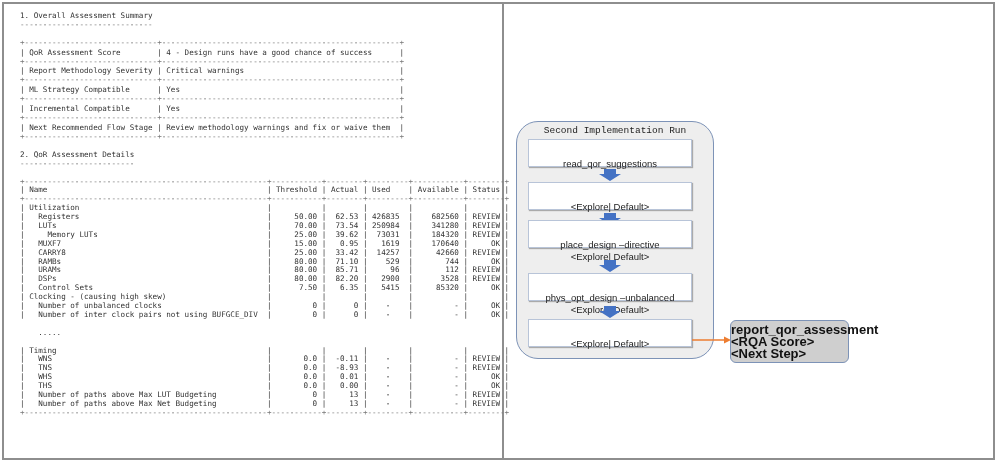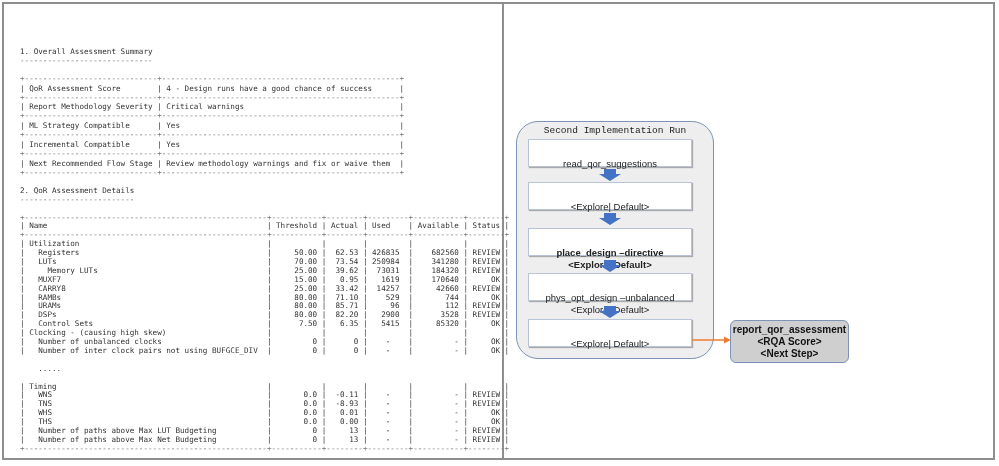--- a/index.html
+++ b/index.html
@@ -10,21 +10,21 @@
   .frame {
     position: absolute; left: 2px; top: 2px; width: 993px; height: 458px;
     border: 2px solid #8e8e8e; box-sizing: border-box; background: #fff;
   }
   .divider {
     position: absolute; left: 502px; top: 2px; width: 2px; height: 458px; background: #8e8e8e;
   }
   .report {
     position: absolute; left: 20px; top: 12px; width: 480px;
     font-family: "DejaVu Sans Mono", monospace; font-size: 7.6px; line-height: 8.9px;
-    color: #333; white-space: pre; margin-top: 36px;
+    color: #333; white-space: pre;
   }
   .report .ln { height: 8.9px; }
   .report .gap { height: 8.9px; }
   .report .sumrow { height: 10px; line-height: 10px; }
   .report .sep { color: #777; }
   
   .run-box {
     position: absolute; left: 516px; top: 121px; width: 198px; height: 238px;
     border: 1.5px solid #7d93b7; border-radius: 22px; background: #eeeeee; box-sizing: border-box;
   }
@@ -37,22 +37,22 @@
     border: 1px solid #b8c4d8; box-sizing: border-box; box-shadow: 1px 1px 1px #aaa;
     font-family: "Liberation Sans", sans-serif; font-size: 9.5px; color: #222;
     text-align: center; line-height: 12px; padding-top: 18px;
   }
   .arrow-down {
     position: absolute; left: 599px; width: 22px; height: 12px;
   }
   .assess-box {
     position: absolute; left: 730px; top: 320px; width: 119px; height: 43px;
     background: #cfcfcf; border: 1.5px solid #7d93b7; border-radius: 6px; box-sizing: border-box;
-    font-family: "Liberation Sans", sans-serif; font-weight: bold; font-size: 10px; color: #111;
-    text-align: center; line-height: 12px; padding-top: 3px;
+    font-family: "Liberation Sans", sans-serif; font-weight: bold; font-size: 13px; color: #111;
+    line-height: 12px; padding-top: 3px;
   }
   .link-arrow { position: absolute; left: 692px; top: 336px; width: 40px; height: 8px; }
 </style>
 </head>
 <body>
 
 <div class="frame"></div>
 <div class="divider"></div>
 
 <div class="report" id="report"><div class="ln">1. Overall Assessment Summary</div><div class="ln sep">-----------------------------</div><div class="gap"></div><div class="ln sep">+-----------------------------+----------------------------------------------------+</div><div class="ln sumrow">| QoR Assessment Score        | 4 - Design runs have a good chance of success      |</div><div class="ln sep">+-----------------------------+----------------------------------------------------+</div><div class="ln sumrow">| Report Methodology Severity | Critical warnings                                  |</div><div class="ln sep">+-----------------------------+----------------------------------------------------+</div><div class="ln sumrow">| ML Strategy Compatible      | Yes                                                |</div><div class="ln sep">+-----------------------------+----------------------------------------------------+</div><div class="ln sumrow">| Incremental Compatible      | Yes                                                |</div><div class="ln sep">+-----------------------------+----------------------------------------------------+</div><div class="ln sumrow">| Next Recommended Flow Stage | Review methodology warnings and fix or waive them  |</div><div class="ln sep">+-----------------------------+----------------------------------------------------+</div><div class="gap"></div><div class="ln">2. QoR Assessment Details</div><div class="ln sep">-------------------------</div><div class="gap"></div><div class="ln sep">+-----------------------------------------------------+-----------+--------+---------+-----------+--------+</div><div class="ln">| Name                                                | Threshold | Actual | Used    | Available | Status |</div><div class="ln sep">+-----------------------------------------------------+-----------+--------+---------+-----------+--------+</div><div class="ln">| Utilization                                         |           |        |         |           |        |</div><div class="ln">|   Registers                                         |     50.00 |  62.53 | 426835  |    682560 | REVIEW |</div><div class="ln">|   LUTs                                              |     70.00 |  73.54 | 250984  |    341280 | REVIEW |</div><div class="ln">|     Memory LUTs                                     |     25.00 |  39.62 |  73031  |    184320 | REVIEW |</div><div class="ln">|   MUXF7                                             |     15.00 |   0.95 |   1619  |    170640 |     OK |</div><div class="ln">|   CARRY8                                            |     25.00 |  33.42 |  14257  |     42660 | REVIEW |</div><div class="ln">|   RAMBs                                             |     80.00 |  71.10 |    529  |       744 |     OK |</div><div class="ln">|   URAMs                                             |     80.00 |  85.71 |     96  |       112 | REVIEW |</div><div class="ln">|   DSPs                                              |     80.00 |  82.20 |   2900  |      3528 | REVIEW |</div><div class="ln">|   Control Sets                                      |      7.50 |   6.35 |   5415  |     85320 |     OK |</div><div class="ln">| Clocking - (causing high skew)                      |           |        |         |           |        |</div><div class="ln">|   Number of unbalanced clocks                       |         0 |      0 |    -    |         - |     OK |</div><div class="ln">|   Number of inter clock pairs not using BUFGCE_DIV  |         0 |      0 |    -    |         - |     OK |</div><div class="gap"></div><div class="ln">    .....</div><div class="gap"></div><div class="ln">| Timing                                              |           |        |         |           |        |</div><div class="ln">|   WNS                                               |       0.0 |  -0.11 |    -    |         - | REVIEW |</div><div class="ln">|   TNS                                               |       0.0 |  -8.93 |    -    |         - | REVIEW |</div><div class="ln">|   WHS                                               |       0.0 |   0.01 |    -    |         - |     OK |</div><div class="ln">|   THS                                               |       0.0 |   0.00 |    -    |         - |     OK |</div><div class="ln">|   Number of paths above Max LUT Budgeting           |         0 |     13 |    -    |         - | REVIEW |</div><div class="ln">|   Number of paths above Max Net Budgeting           |         0 |     13 |    -    |         - | REVIEW |</div><div class="ln sep">+-----------------------------------------------------+-----------+--------+---------+-----------+--------+</div></div>
@@ -68,21 +68,21 @@
     <polygon points="5,0 17,0 17,5 22,5 11,12 0,5 5,5" fill="#4472c4"></polygon>
   </svg>
 
 <div class="step" style="top:182px;">
   <div>&lt;Explore| Default&gt;</div>
 </div>
 <svg class="arrow-down" style="top:213px;" viewBox="0 0 22 12">
     <polygon points="5,0 17,0 17,5 22,5 11,12 0,5 5,5" fill="#4472c4"></polygon>
   </svg>
 
-<div class="step" style="top:228px;font-weight:bold;">
+<div class="step" style="top:220px;">
   <div>place_design –directive</div>
   <div>&lt;Explore| Default&gt;</div>
 </div>
 <svg class="arrow-down" style="top:260px;" viewBox="0 0 22 12">
     <polygon points="5,0 17,0 17,5 22,5 11,12 0,5 5,5" fill="#4472c4"></polygon>
   </svg>
 
 <div class="step" style="top:273px;">
   <div>phys_opt_design –unbalanced</div>
   <div>&lt;Explore| Default&gt;</div>

